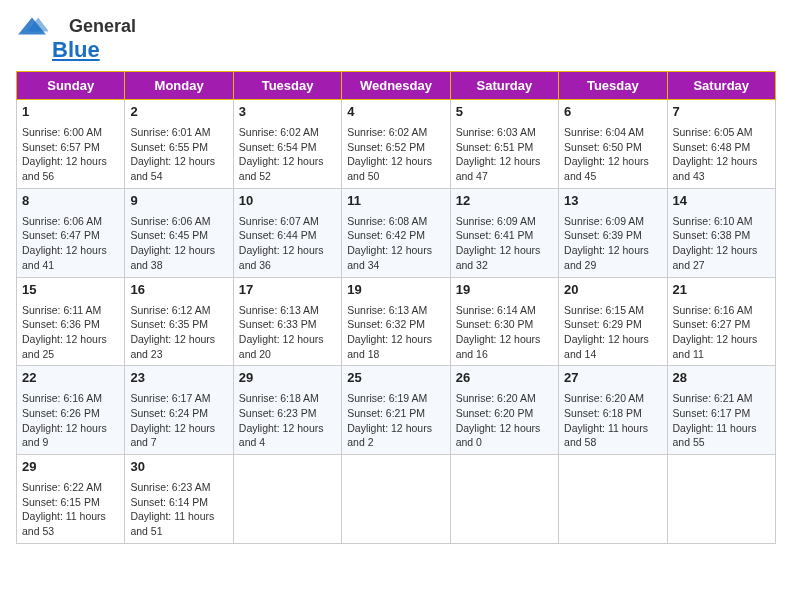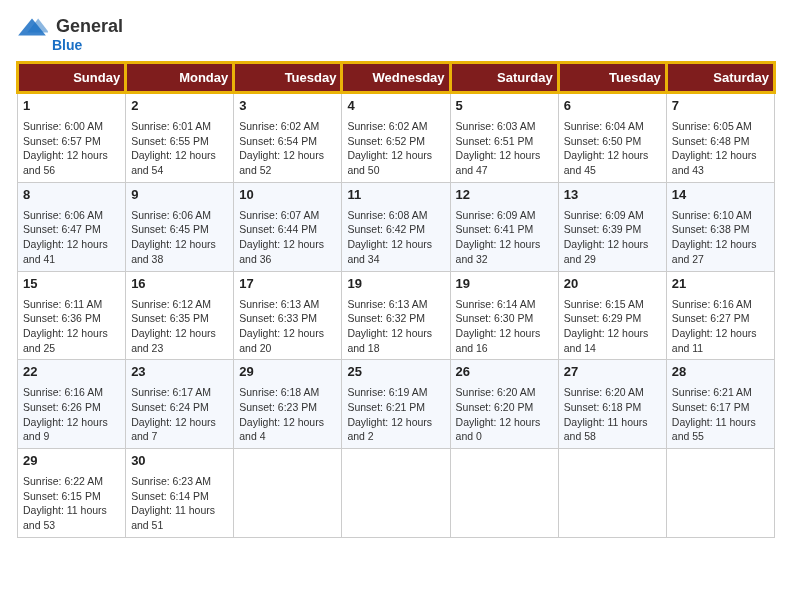--- a/index.html
+++ b/index.html
@@ -21,48 +21,48 @@
       flex-direction: column;
       align-items: flex-start;
     }
     .logo-icon {
       width: 32px;
       height: 20px;
       display: inline-block;
     }
     .logo-row {
       display: flex;
-      align-items: center;
-      gap: 8px;
+      align-items: flex-start;
+      gap: 21px;
     }
     .title-area {
       text-align: right;
     }
     .month-title {
       font-size: 32px;
       font-weight: bold;
       color: #333;
     }
     .location-title {
       font-size: 15px;
       color: #555;
     }
     .calendar {
       width: 100%;
       border-collapse: collapse;
       font-size: 11px;
     }
     .calendar th {
-      background: #7f1d1d;
+      background: #a21caf;
       color: #fff;
       padding: 6px 4px;
-      text-align: right;
+      text-align: center;
       font-size: 13px;
       font-weight: bold;
-      border: 3px solid #eab308;
+      border: 1px solid #eab308;
     }
     .calendar td {
       border: 1px solid #ccc;
       vertical-align: top;
       padding: 4px 5px;
       width: calc(100% / 7);
       min-height: 80px;
       background: #fff;
     }
     .calendar tr:nth-child(even) td {
@@ -90,21 +90,21 @@
 
 <div class="header-area">
   <div class="logo">
     <div class="logo-row">
       <svg class="logo-icon" viewBox="0 0 40 26" xmlns="http://www.w3.org/2000/svg">
         <polygon points="20,2 38,24 2,24" fill="#1a6fc4" opacity="0.85"></polygon>
         <polygon points="28,2 42,20 14,20" fill="#1a6fc4" opacity="0.5"></polygon>
       </svg>
       <span style="font-size:18px;font-weight:bold;color:#333;">General</span>
     </div>
-    <span style="font-size:14px;font-weight:bold;color:#1a6fc4;margin-left:36px;">Blue</span>
+    <span style="font-size:22px;font-weight:bold;color:#1a6fc4;margin-left:36px;text-decoration:underline;">Blue</span>
   </div>
   <div class="title-area">
     <div class="month-title"></div>
     <div class="location-title"></div>
   </div>
 </div>
 
 <table class="calendar">
   <thead>
     <tr>

